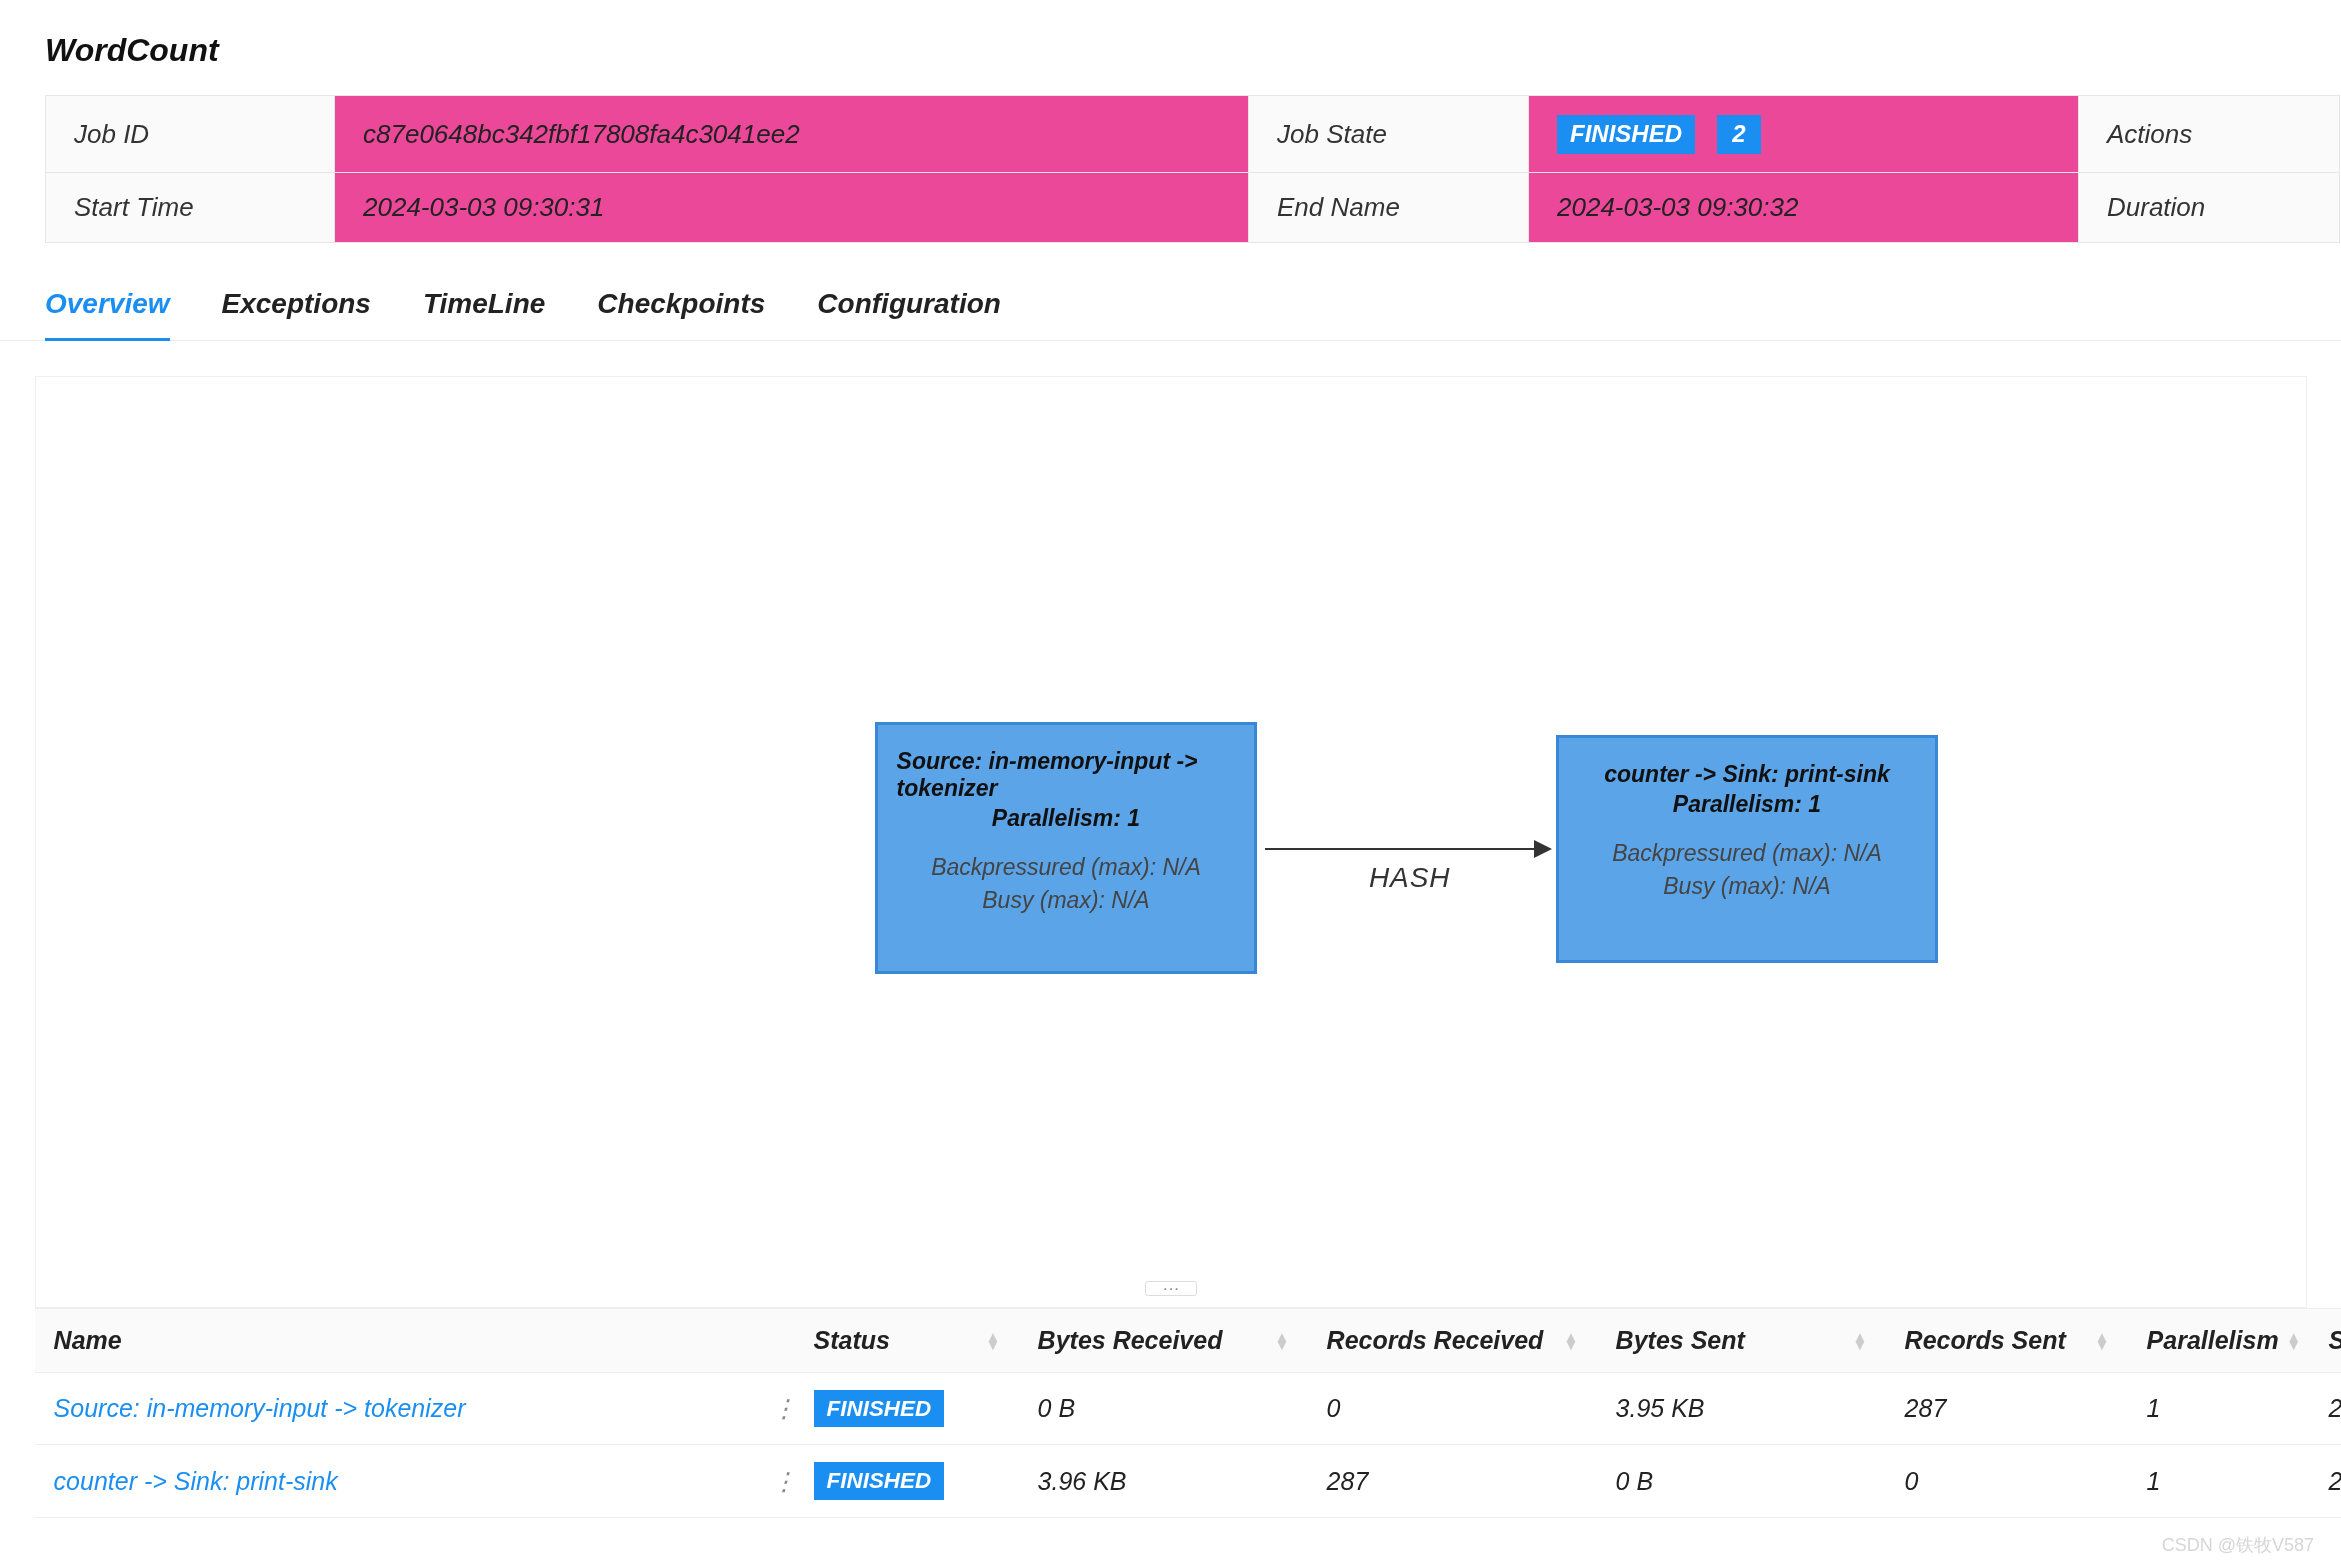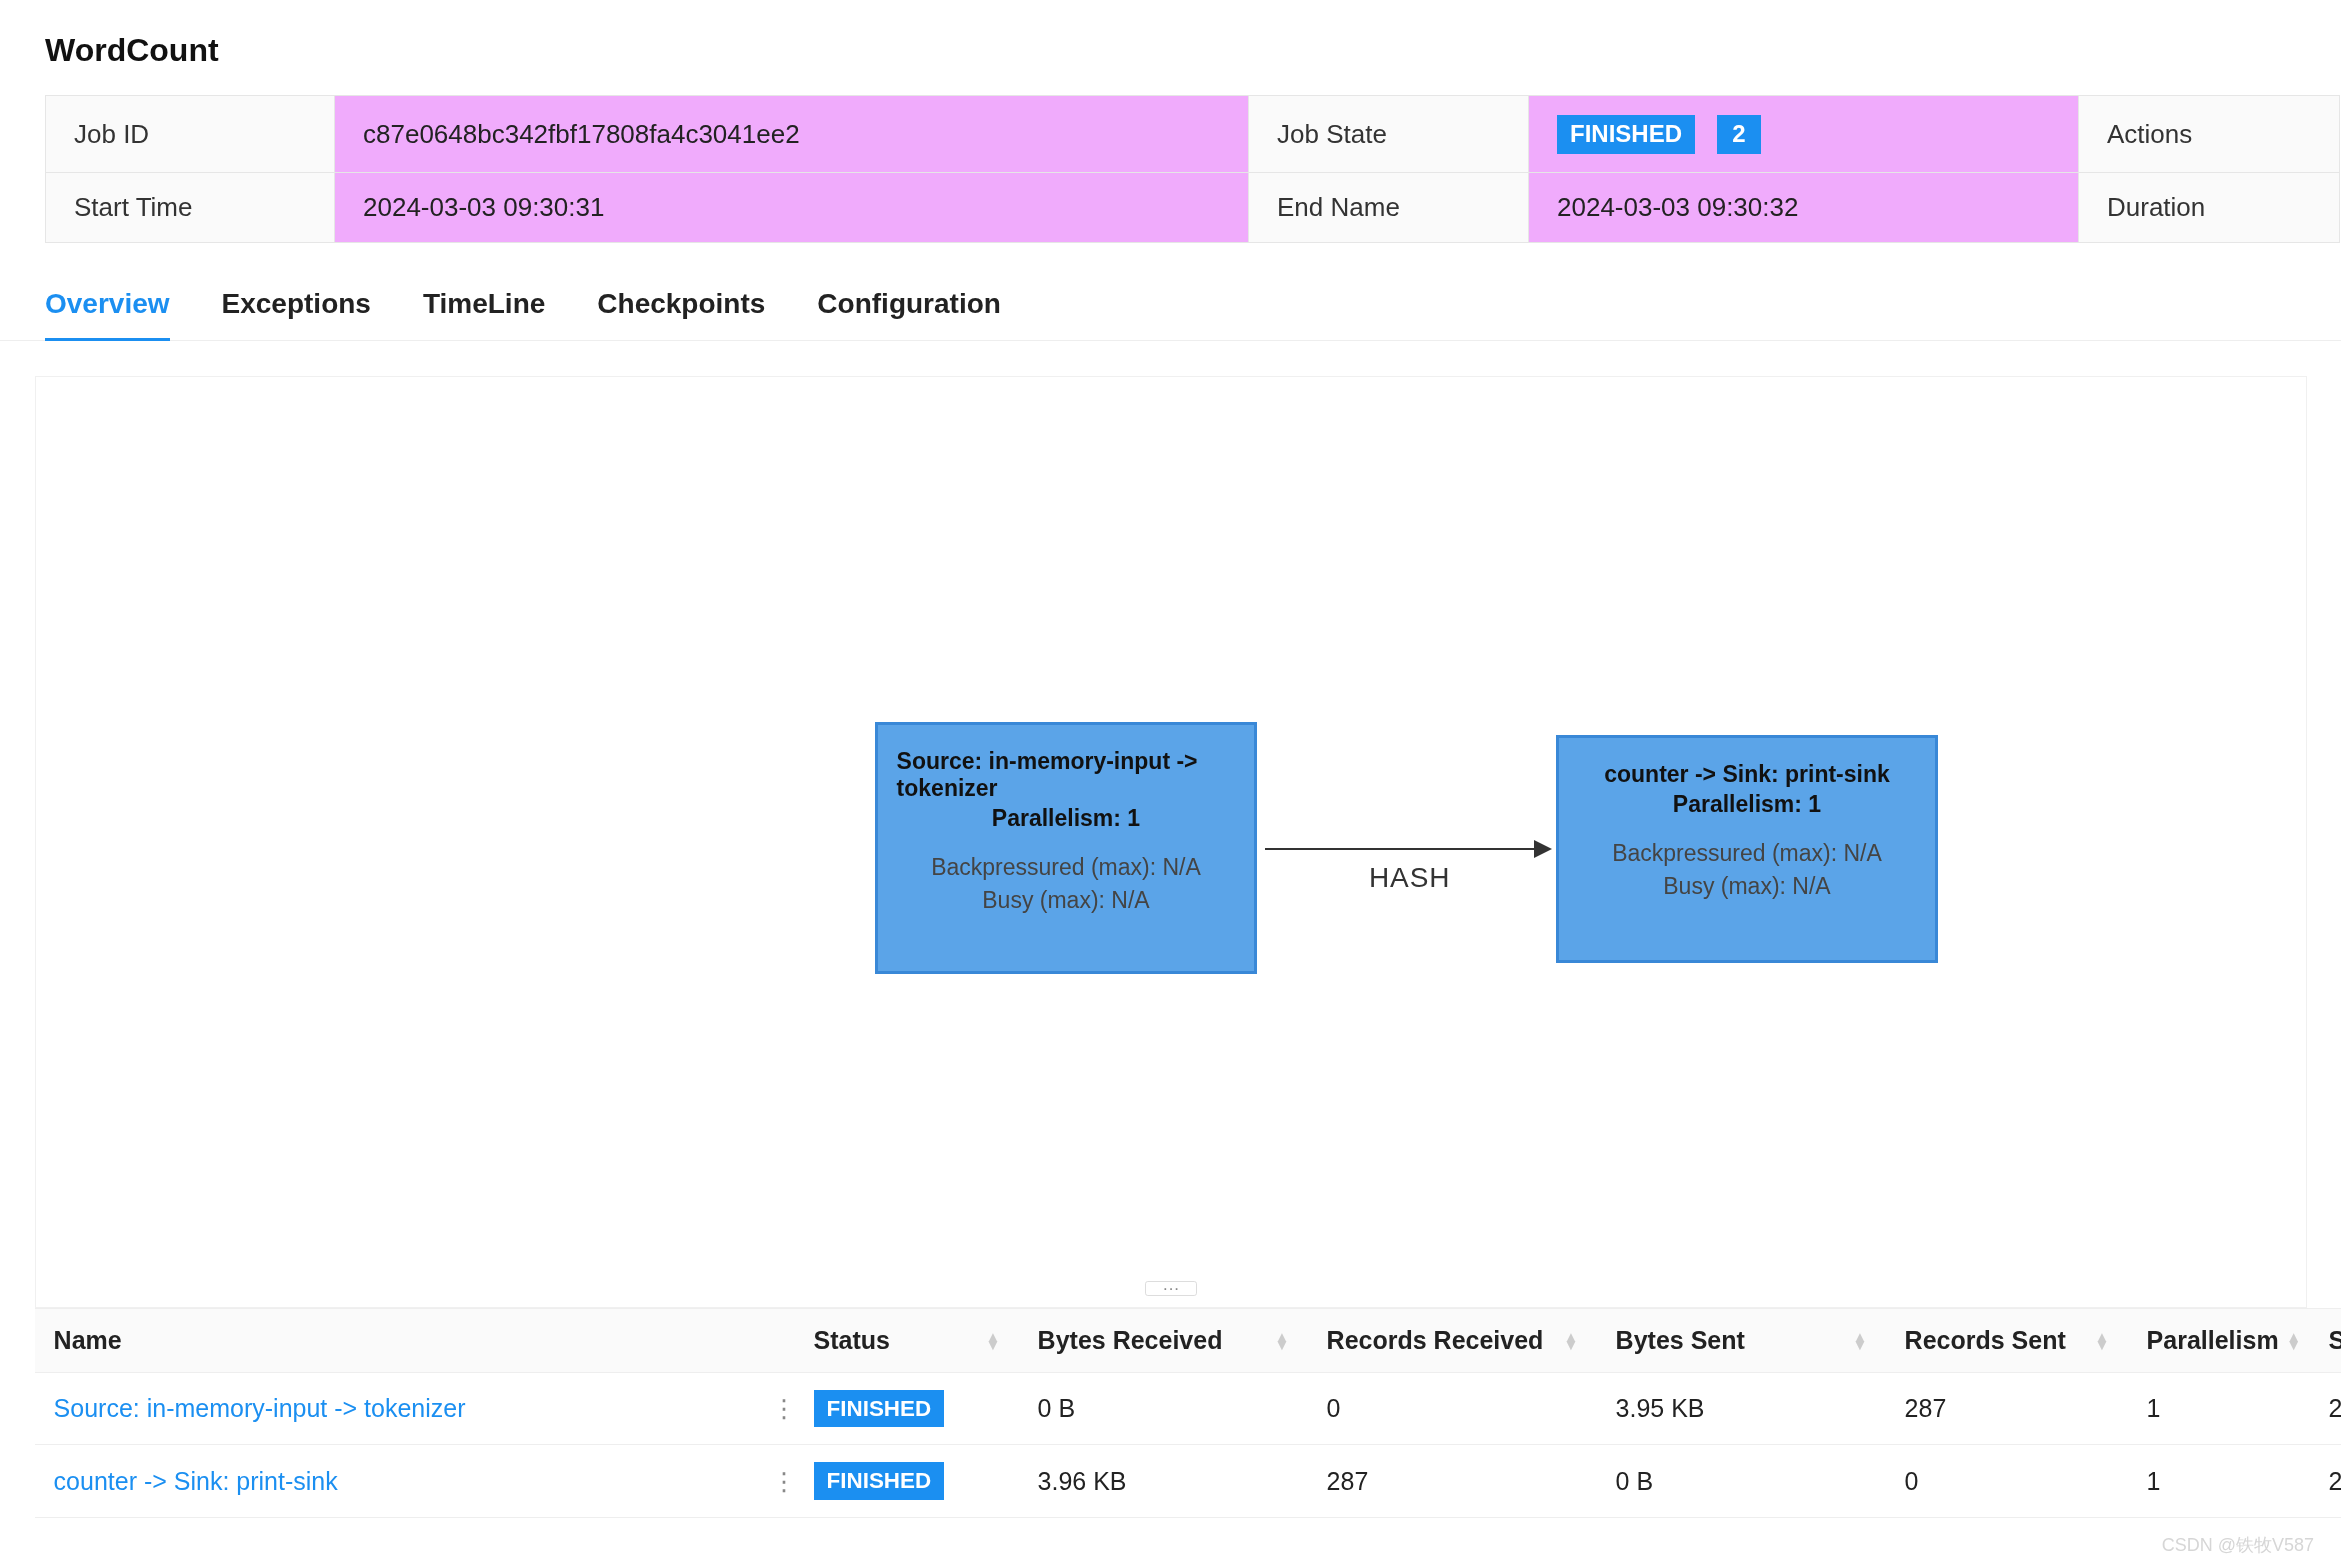--- a/index.html
+++ b/index.html
@@ -10,20 +10,21 @@
     font-size: 24px;
     width: 2342px;
     height: 1566px;
     overflow: hidden;
     position: relative;
   }
   .page {
     background: #fff;
     margin: 0;
     min-height: 100%;
+    font-style: italic;
   }
   .title-area {
     padding: 32px 45px 26px 45px;
   }
   .title-area h1 {
     font-size: 32px;
     font-weight: 700;
     color: #111;
   }
   .info-table {
@@ -39,21 +40,21 @@
     padding: 18.6px 28px;
     font-size: 26px;
     vertical-align: middle;
   }
   .info-table td.lbl {
     background: #fafafa;
     color: #333;
     width: 289px;
   }
   .info-table td.val {
-    background: #f0abfc;
+    background: #ec4899;
     color: #222;
   }
   .badge {
     display: inline-block;
     background: #1b8ff1;
     color: #fff;
     font-weight: 700;
     padding: 5.6px 13px;
     font-size: 24px;
     margin-right: 15px;

